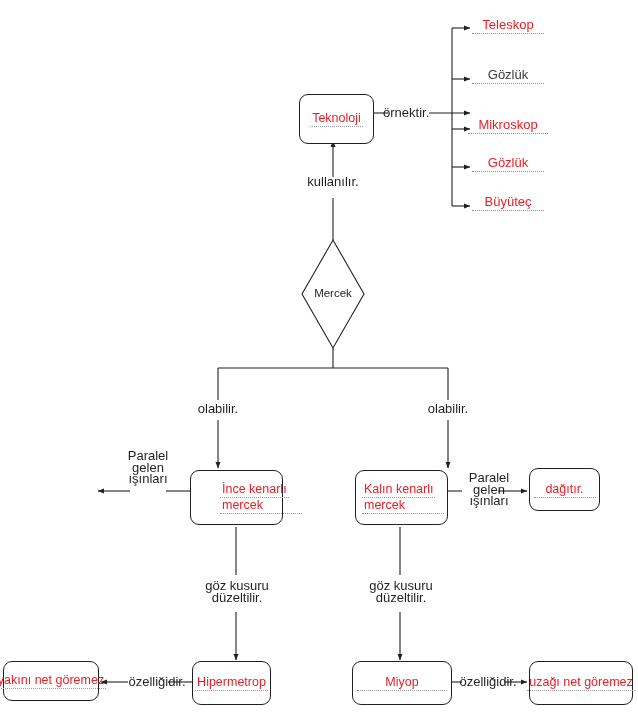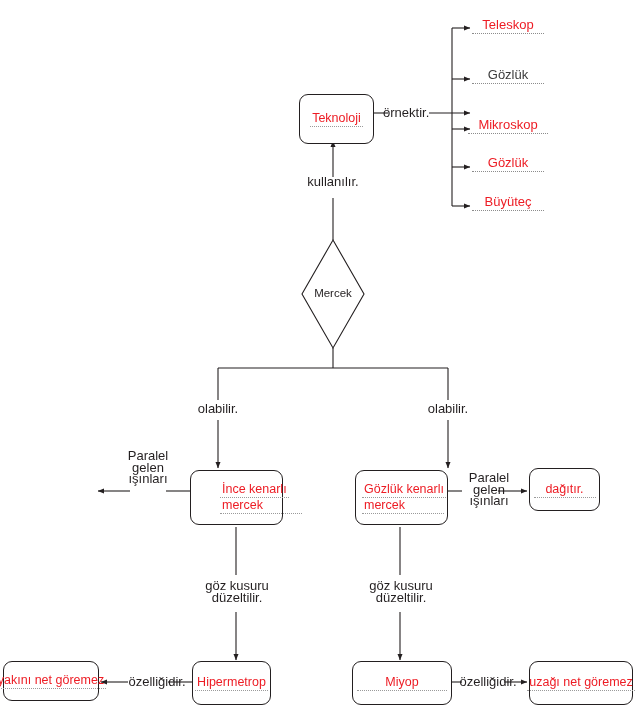--- a/index.html
+++ b/index.html
@@ -179,21 +179,21 @@
 
   <div class="diamond-label" style="left:303px; top:287px; width:60px;">Mercek</div>
 
 
   <div class="box two" style="left:190px; top:470px; width:93px; height:55px;padding-left:23px;">
     <span class="fill">İnce kenarlı</span>
     <span class="fill" style="min-width:78px;">mercek</span>
   </div>
 
   <div class="box two" style="left:355px; top:470px; width:93px; height:55px;">
-    <span class="fill">Gözlük kenarlı</span>
+    <span class="fill">Kalın kenarlı</span>
     <span class="fill" style="min-width:78px;">mercek</span>
   </div>
 
   <div class="box" style="left:529px; top:468px; width:71px; height:43px;">
     <span class="fill" style="min-width:58px;">dağıtır.</span>
   </div>
 
   <div class="box" style="left:3px; top:661px; width:96px; height:40px;">
     <span class="fill">yakını net göremez</span>
   </div>

